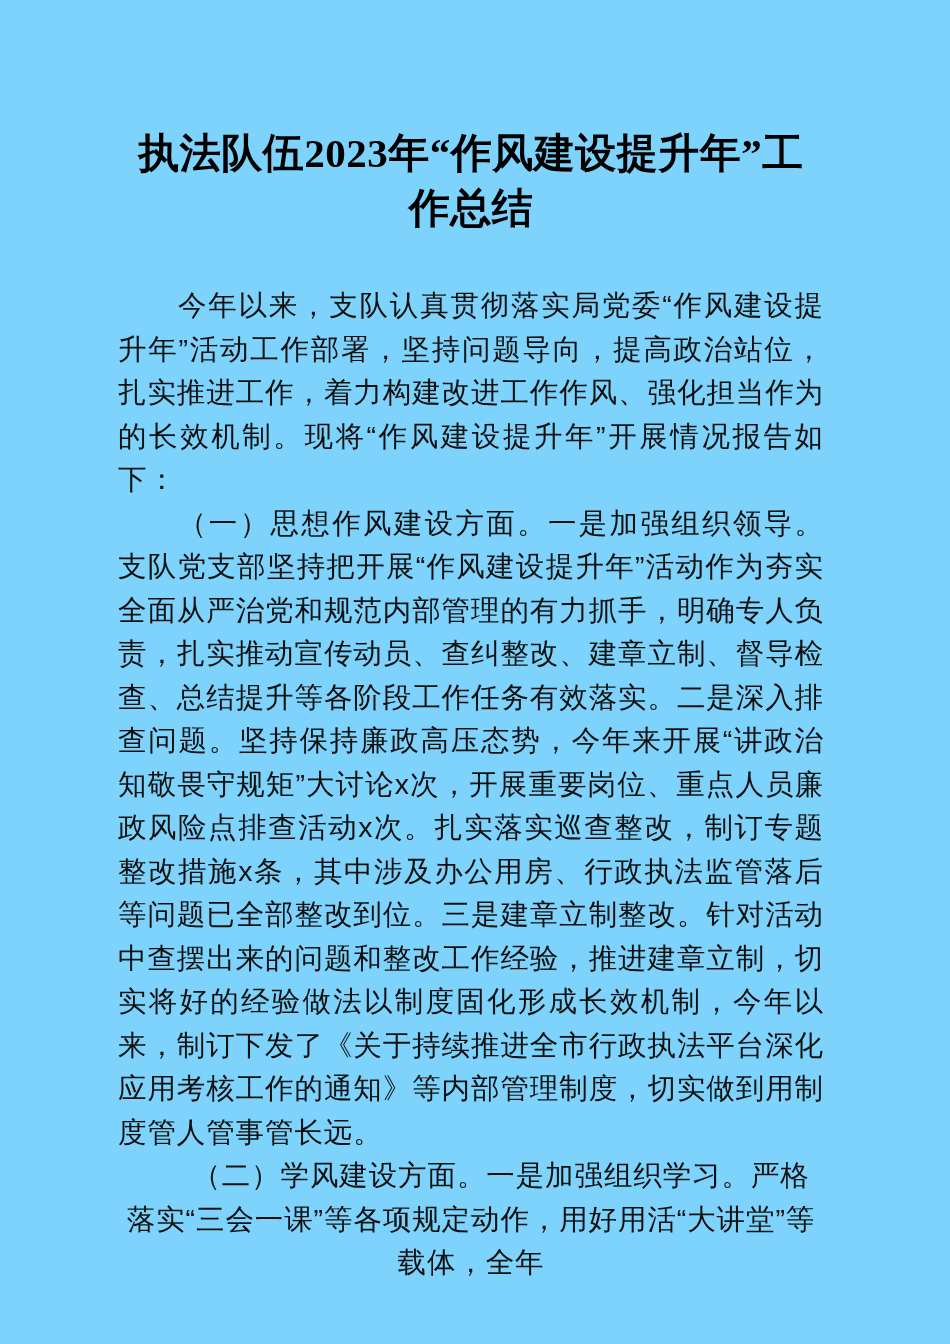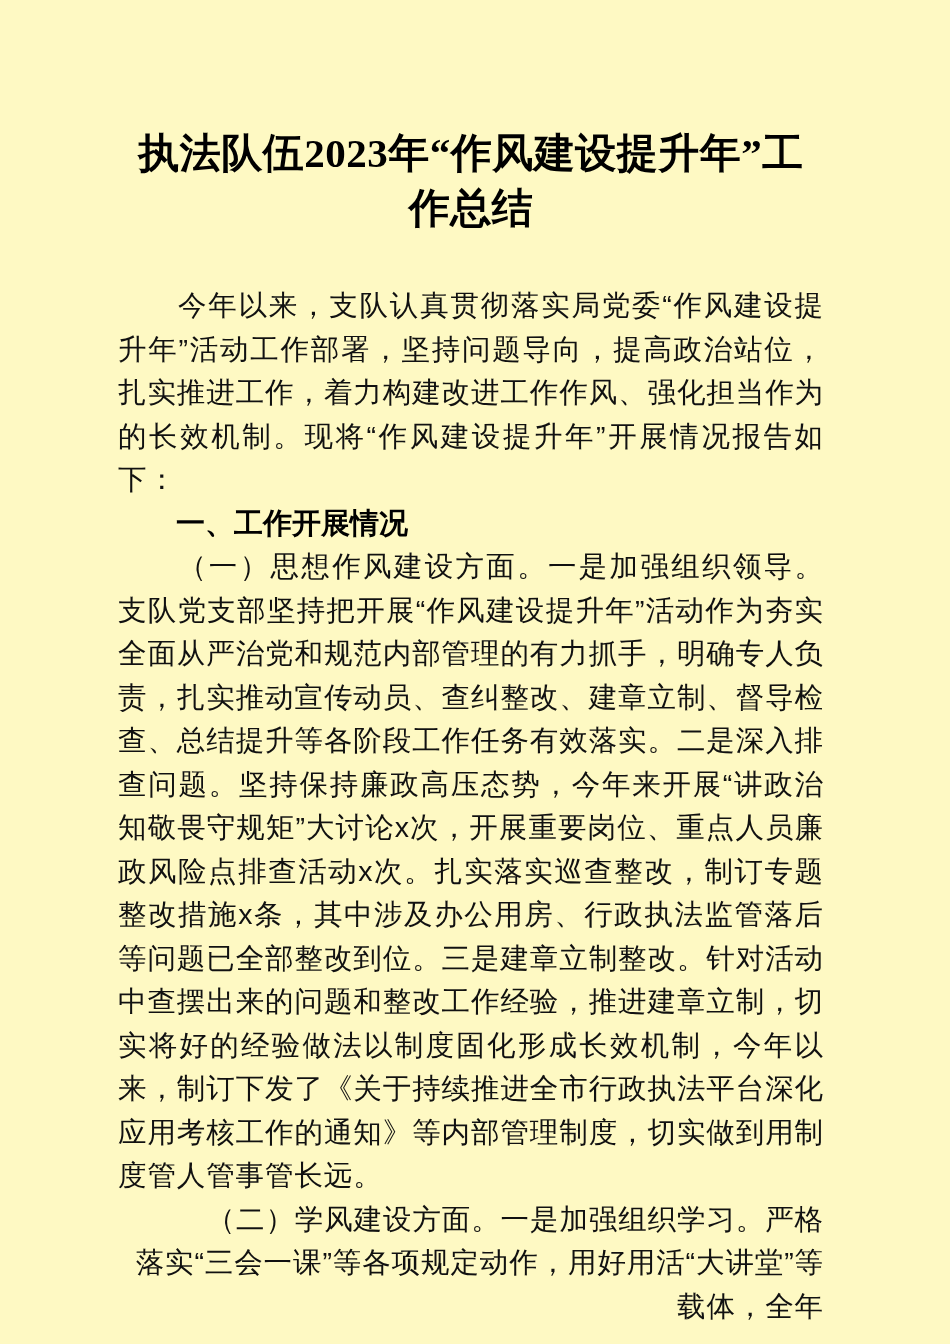--- a/index.html
+++ b/index.html
@@ -6,21 +6,21 @@
   html, body {
     margin: 0;
     padding: 0;
     background: #ffffff;
   }
 
   .page {
     position: relative;
     width: 950px;
     height: 1344px;
-    background: #fef9c3;
+    background: #7dd3fc;
     overflow: hidden;
     box-sizing: border-box;
   }
 
   .doc-body {
     position: absolute;
     left: 118px;
     top: 0;
     width: 706px;
   }
@@ -68,37 +68,36 @@
     margin: 0;
     text-indent: 60px;
     text-align: justify;
     text-justify: inter-character;
     letter-spacing: 0.9px;
     white-space: pre-wrap;
     word-break: break-all;
   }
 
   .para:last-child {
-    text-align: right;
+    text-align: center;
   }
 </style>
 </head>
 <body>
 
 <div class="page">
 
   <div class="doc-body">
 
     <h1 class="doc-title">执法队伍2023年“作风建设提升年”工作总结</h1>
 
     <div class="title-gap"></div>
 
     <p class="para">今年以来，支队认真贯彻落实局党委“作风建设提升年”活动工作部署，坚持问题导向，提高政治站位，扎实推进工作，着力构建改进工作作风、强化担当作为的长效机制。现将“作风建设提升年”开展情况报告如下：</p>
 
-    <h2 class="heading-1">一、工作开展情况</h2>
 
     <p class="para">（一）思想作风建设方面。一是加强组织领导。支队党支部坚持把开展“作风建设提升年”活动作为夯实全面从严治党和规范内部管理的有力抓手，明确专人负责，扎实推动宣传动员、查纠整改、建章立制、督导检查、总结提升等各阶段工作任务有效落实。二是深入排查问题。坚持保持廉政高压态势，今年来开展“讲政治知敬畏守规矩”大讨论x次，开展重要岗位、重点人员廉政风险点排查活动x次。扎实落实巡查整改，制订专题整改措施x条，其中涉及办公用房、行政执法监管落后等问题已全部整改到位。三是建章立制整改。针对活动中查摆出来的问题和整改工作经验，推进建章立制，切实将好的经验做法以制度固化形成长效机制，今年以来，制订下发了《关于持续推进全市行政执法平台深化应用考核工作的通知》等内部管理制度，切实做到用制度管人管事管长远。</p>
 
     <p class="para">（二）学风建设方面。一是加强组织学习。严格落实“三会一课”等各项规定动作，用好用活“大讲堂”等载体，全年</p>
 
   </div>
 
 </div>
 
 </body></html>

